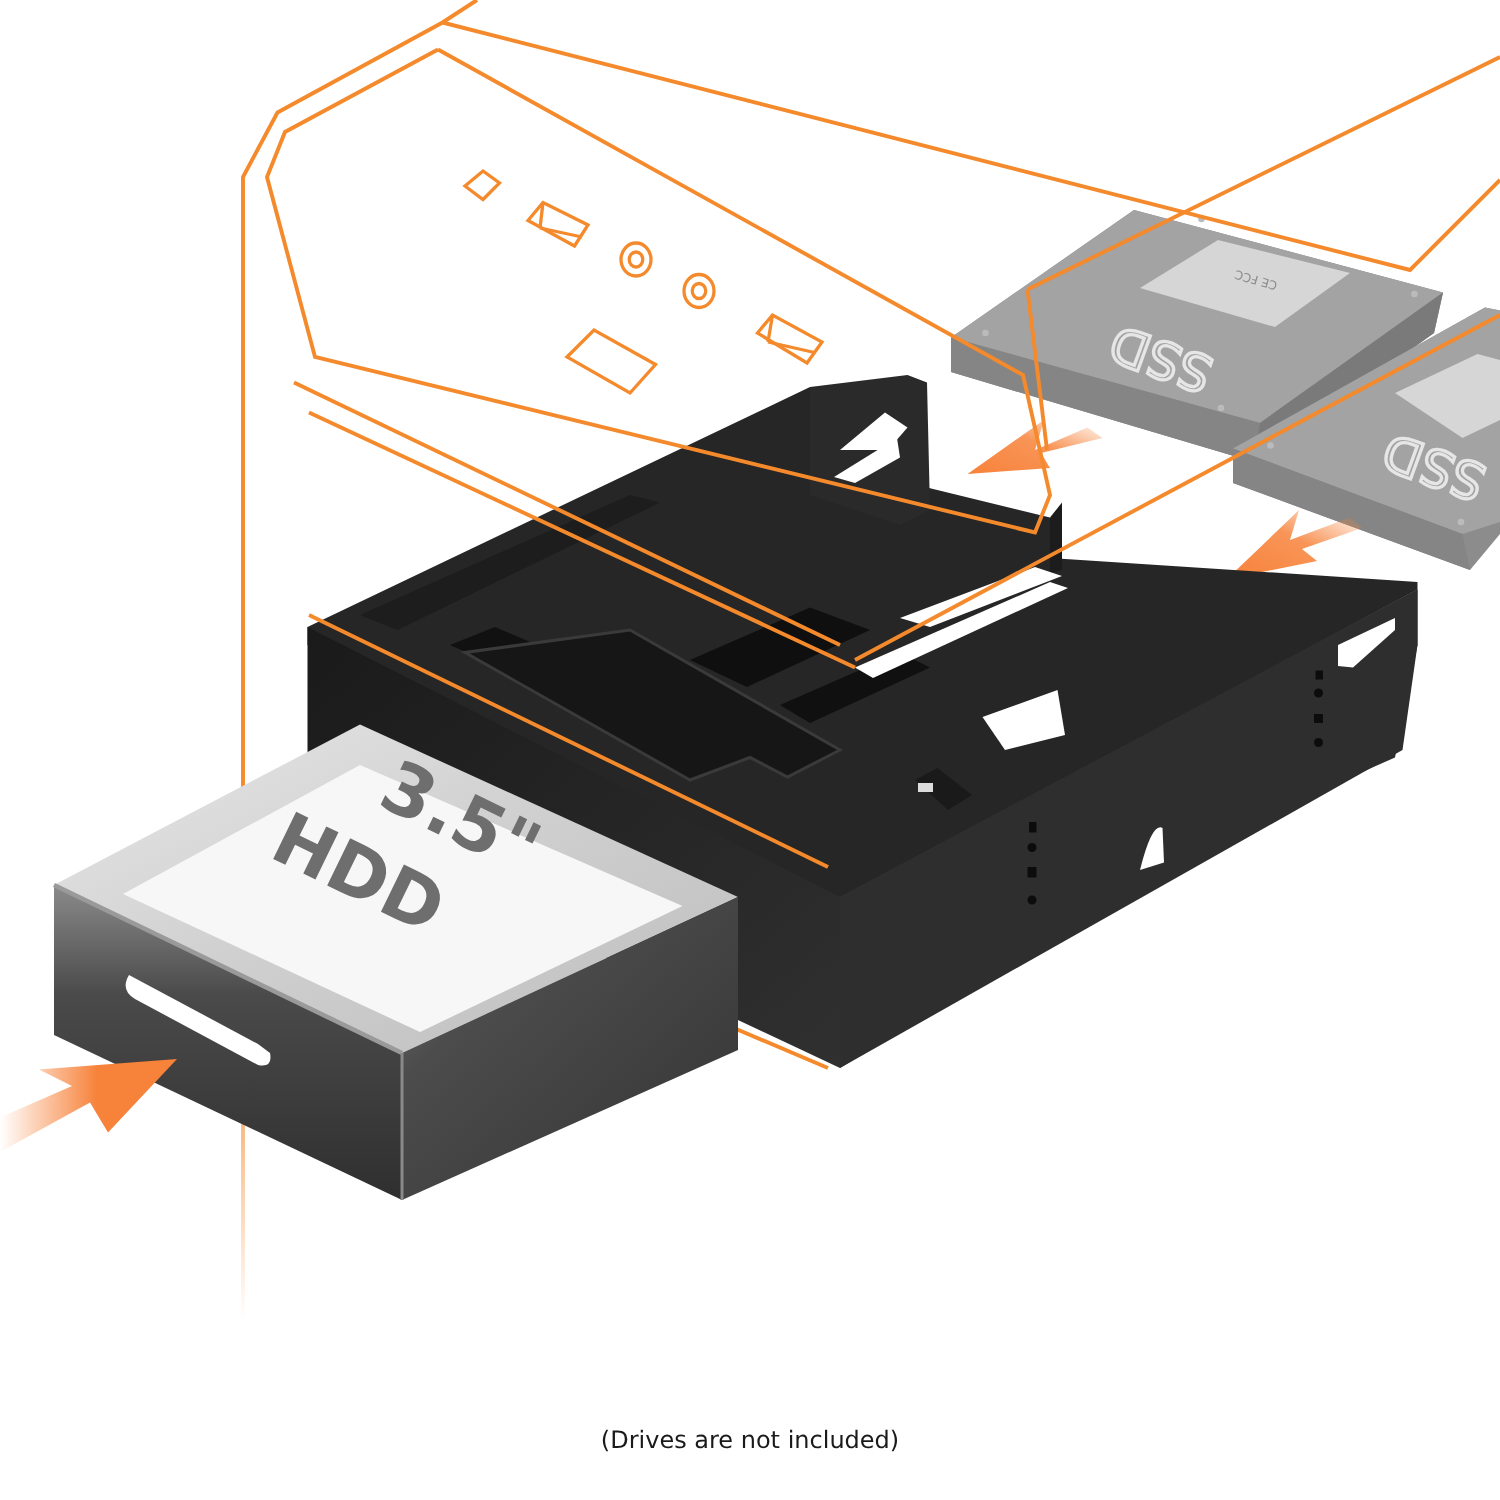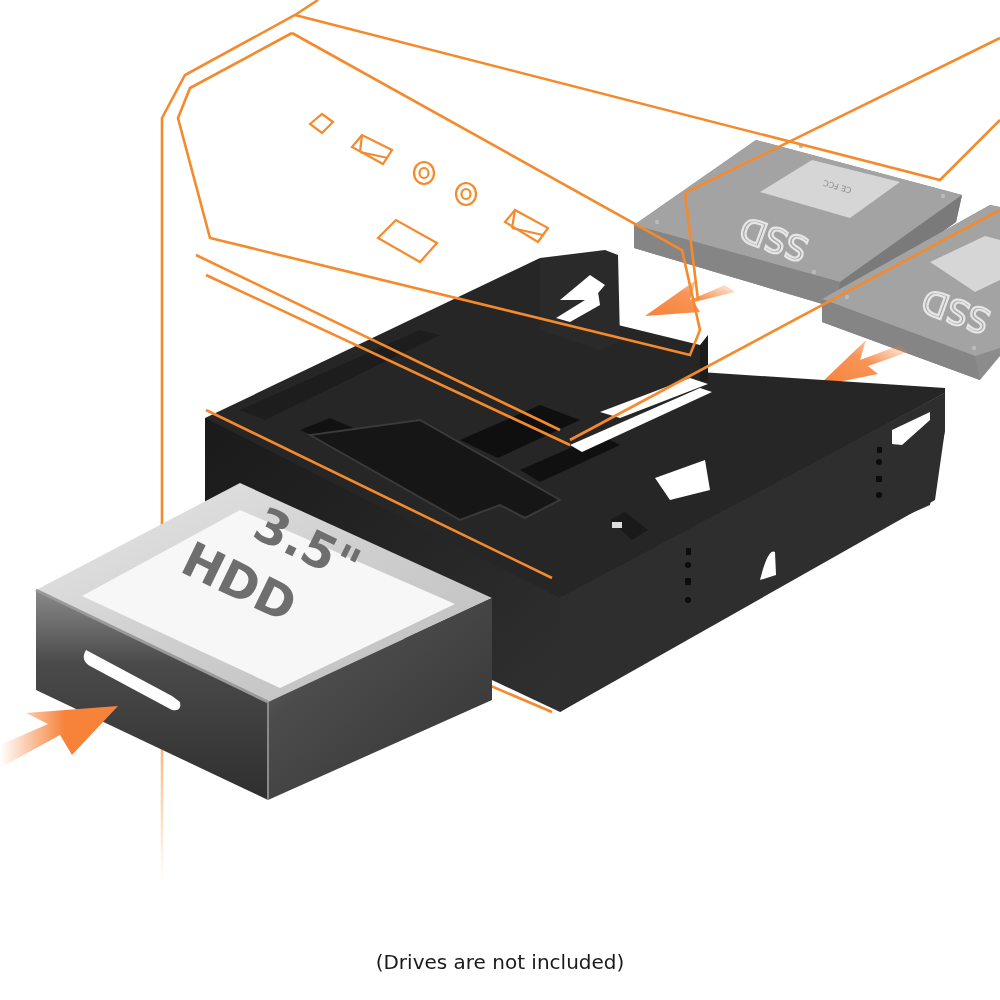--- a/index.html
+++ b/index.html
@@ -1,20 +1,20 @@
 <!DOCTYPE html>
 <html><head>
 <meta charset="utf-8">
 <style>
   html, body { margin: 0; padding: 0; background: #ffffff; }
   body { width: 1000px; height: 1000px; position: relative; overflow: hidden;
          font-family: "Liberation Sans", "DejaVu Sans", sans-serif; }
   #stage { position: absolute; left: 0; top: 0; width: 1000px; height: 1000px; }
   .caption { position: absolute; left: 0; top: 950px; width: 1000px; text-align: center;
-             font-size: 20px; color: #1a1a1a; font-family: "DejaVu Sans", sans-serif; }
+             font-size: 16px; color: #1a1a1a; font-family: "DejaVu Sans", sans-serif; }
   .svg-text { font-family: "DejaVu Sans", sans-serif; }
   .hdd-text { font-family: "DejaVu Sans", sans-serif; font-weight: bold; }
 </style>
 </head>
 <body>
 
 <div id="stage">
 <svg width="1000" height="1000" viewBox="0 0 1000 1000" xmlns="http://www.w3.org/2000/svg">
   <defs>
     <linearGradient id="fadeDown" x1="0" y1="0" x2="0" y2="1">

